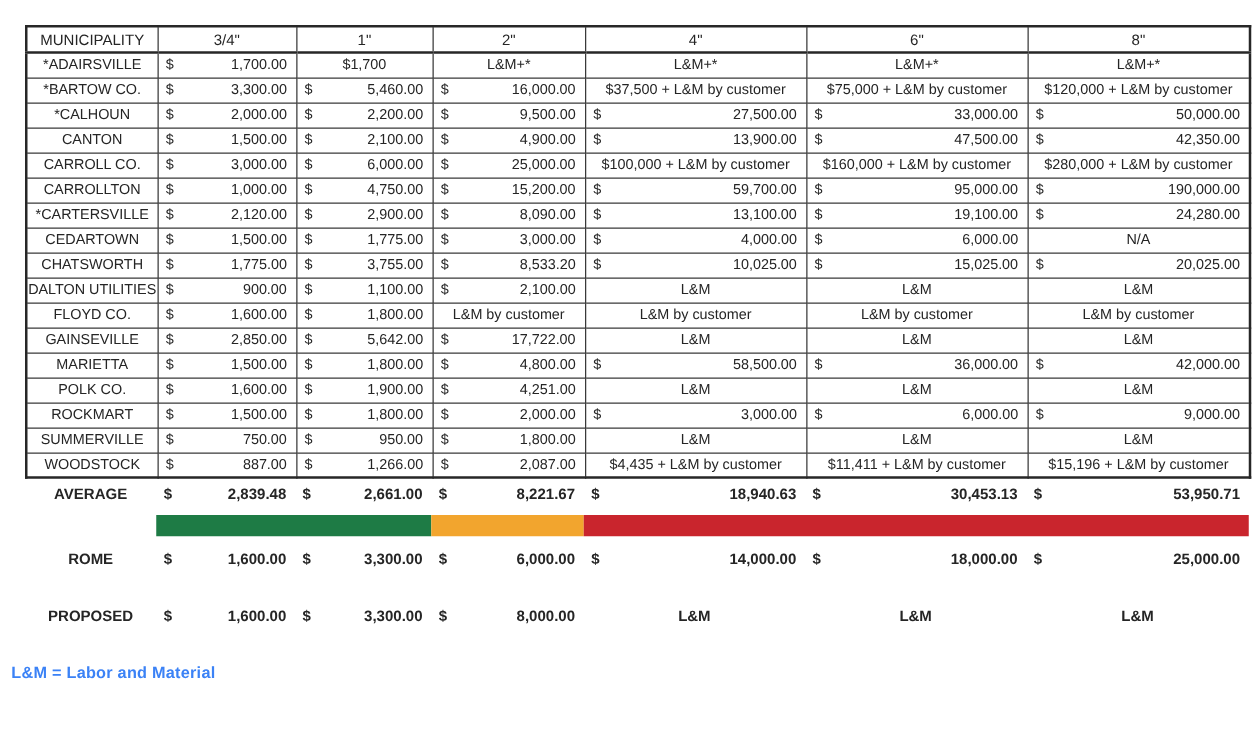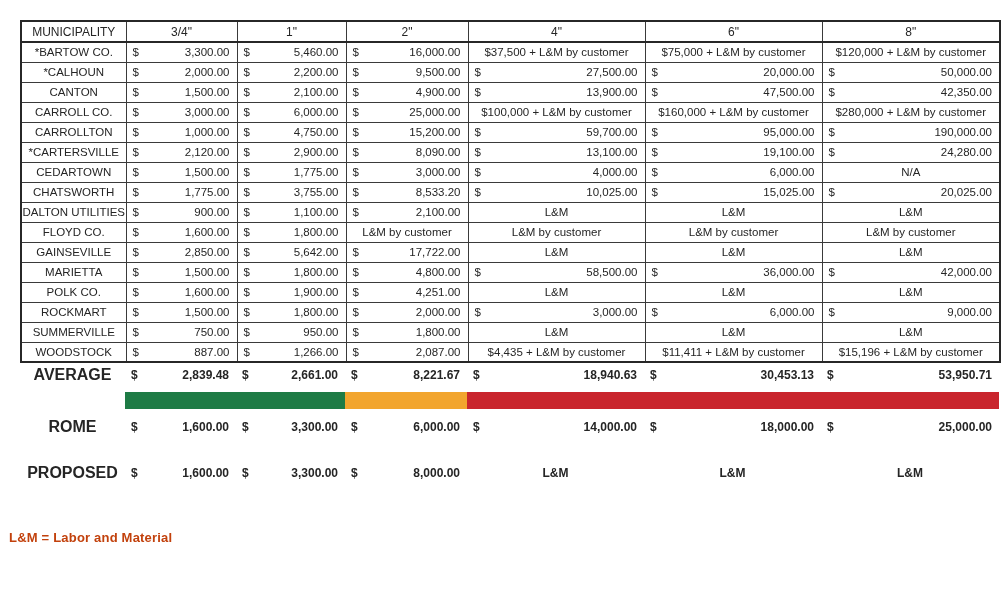--- a/index.html
+++ b/index.html
@@ -30,34 +30,34 @@
     border-bottom: 2px solid #272727;
   }
   td.name { text-align: center; font-size: 11.5px; }
   td.center { text-align: center; }
   td.money { padding: 0; }
   .money .wrap { display: flex; justify-content: space-between; align-items: center; padding: 0 7px 0 6px; }
   .money .val { text-align: right; }
 
   
   .summary-table td { border: none; height: 24px; font-size: 12px; font-weight: bold; }
-  .summary-table td.name { font-size: 16px; margin-top: 39px; }
+  .summary-table td.name { font-size: 12px; margin-top: 39px; }
   .bar-cell { padding: 2px 0 0 0 !important; height: 19px !important; }
   .bar { display: flex; height: 17px; width: 100%; }
   .bar .seg { height: 100%; }
   .bar .seg:nth-child(1) { width: 25.17%; }
   .bar .seg:nth-child(2) { width: 13.96%; }
   .bar .seg:nth-child(3) { width: 60.87%; }
   .row-rome td { height: 32px; }
   .row-spacer td { height: 12px; }
   .row-proposed td { height: 36px; }
 
   .footer-note {
     position: absolute; left: 9px; top: 530px;
-    font-size: 13px; font-weight: bold; color: #c2410c;
+    font-size: 13px; font-weight: bold; color: #3b82f6;
     letter-spacing: 0.2px;
   }
 </style>
 </head>
 <body>
 
 <div class="page">
 
   <table class="fee-table">
     <colgroup>
@@ -75,20 +75,34 @@
           <th>3/4"</th>
           <th>1"</th>
           <th>2"</th>
           <th>4"</th>
           <th>6"</th>
           <th>8"</th>
         </tr>
     </thead>
     <tbody>
         <tr>
+          <td class="name">*ADAIRSVILLE</td>
+          <td class="money">
+            <div class="wrap">
+              <span>$</span>
+              <span class="val">1,700.00</span>
+            </div>
+          </td>
+          <td class="center">$1,700</td>
+          <td class="center">L&amp;M+*</td>
+          <td class="center">L&amp;M+*</td>
+          <td class="center">L&amp;M+*</td>
+          <td class="center">L&amp;M+*</td>
+        </tr>
+        <tr>
           <td class="name">*BARTOW CO.</td>
           <td class="money">
             <div class="wrap">
               <span>$</span>
               <span class="val">3,300.00</span>
             </div>
           </td>
           <td class="money">
             <div class="wrap">
               <span>$</span>
@@ -127,21 +141,21 @@
           </td>
           <td class="money">
             <div class="wrap">
               <span>$</span>
               <span class="val">27,500.00</span>
             </div>
           </td>
           <td class="money">
             <div class="wrap">
               <span>$</span>
-              <span class="val">20,000.00</span>
+              <span class="val">33,000.00</span>
             </div>
           </td>
           <td class="money">
             <div class="wrap">
               <span>$</span>
               <span class="val">50,000.00</span>
             </div>
           </td>
         </tr>
         <tr>

